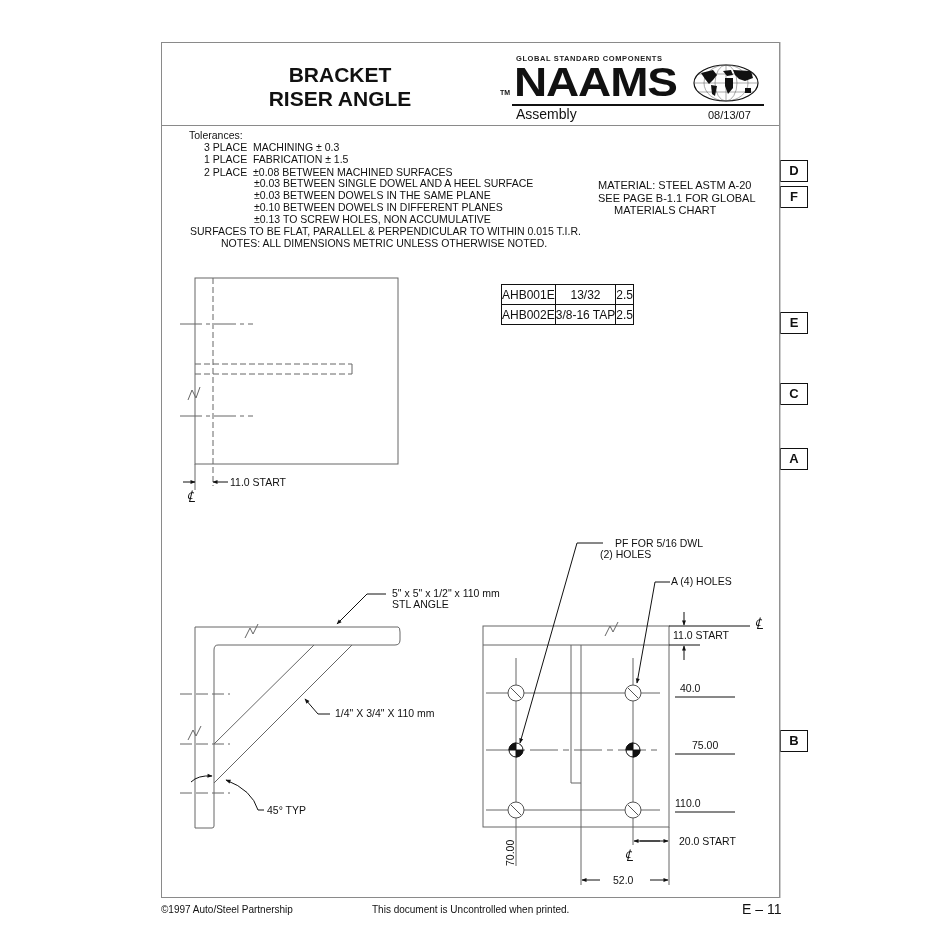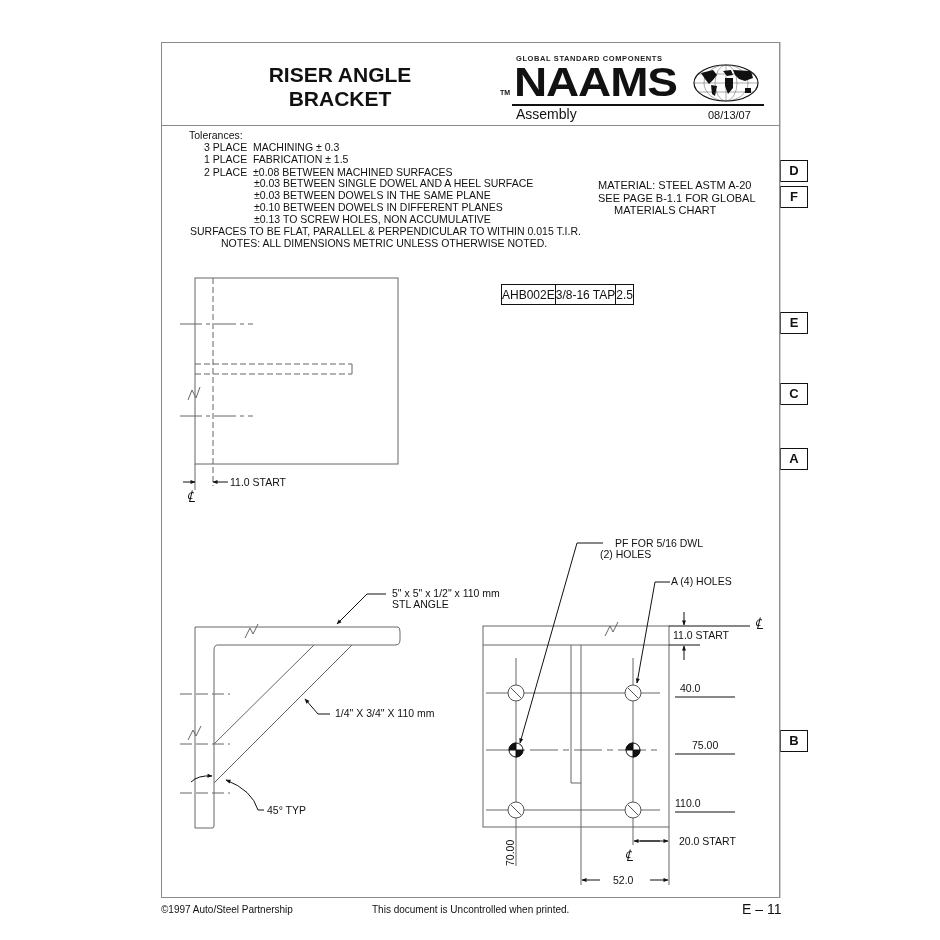--- a/index.html
+++ b/index.html
@@ -26,22 +26,22 @@
   .footer{position:absolute;top:904px;font-size:10px;}
   .page-no{position:absolute;left:742px;top:901px;font-size:14px;}
 </style>
 </head>
 <body>
 
 <div class="sheet"></div>
 <div class="hdr-sep"></div>
 
 <div class="title">
+  <div>BRACKET</div>
   <div>RISER ANGLE</div>
-  <div>BRACKET</div>
 </div>
 
 <div class="gsc">GLOBAL STANDARD COMPONENTS</div>
 <div class="tm">TM</div>
 <div class="naams">NAAMS</div>
 <svg class="globe" viewBox="0 0 66 38">
   <ellipse cx="33" cy="19" rx="32" ry="18" fill="#fff" stroke="#111" stroke-width="1.2"></ellipse>
   <g stroke="#555" stroke-width="0.5" fill="none">
     <ellipse cx="33" cy="19" rx="22" ry="18"></ellipse>
       <ellipse cx="33" cy="19" rx="11" ry="18"></ellipse>
@@ -81,20 +81,25 @@
 <div class="tab" style="left:780px;top:160px;">D</div>
 <div class="tab" style="left:780px;top:186px;">F</div>
 <div class="tab" style="left:780px;top:312px;">E</div>
 <div class="tab" style="left:780px;top:383px;">C</div>
 <div class="tab" style="left:780px;top:448px;">A</div>
 <div class="tab" style="left:780px;top:730px;">B</div>
 
 <table class="naams-t">
   <tbody>
   <tr>
+    <td>AHB001E</td>
+    <td>13/32</td>
+    <td>2.5</td>
+  </tr>
+  <tr>
     <td>AHB002E</td>
     <td>3/8-16 TAP</td>
     <td>2.5</td>
   </tr>
 </tbody>
   </table>
 
 <svg class="draw" width="940" height="940">
   <defs>
     <marker id="arr" viewBox="0 0 10 10" refX="9" refY="5" markerWidth="7" markerHeight="5" orient="auto">

